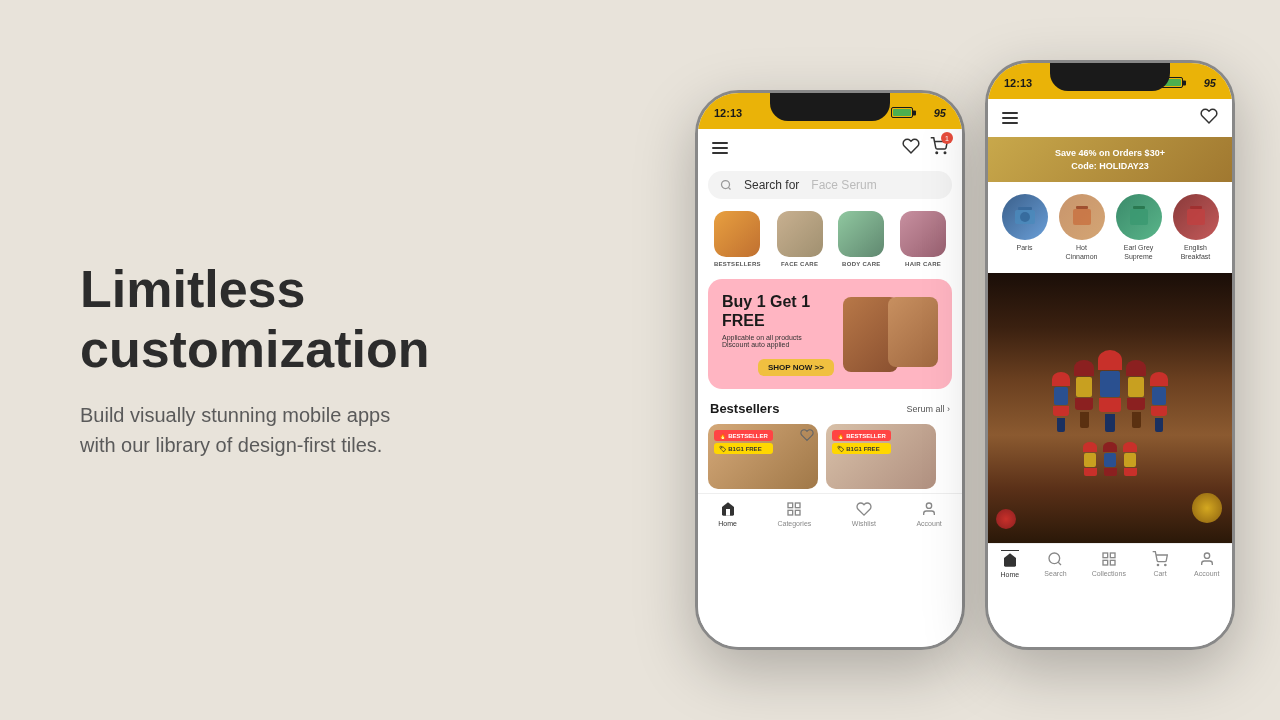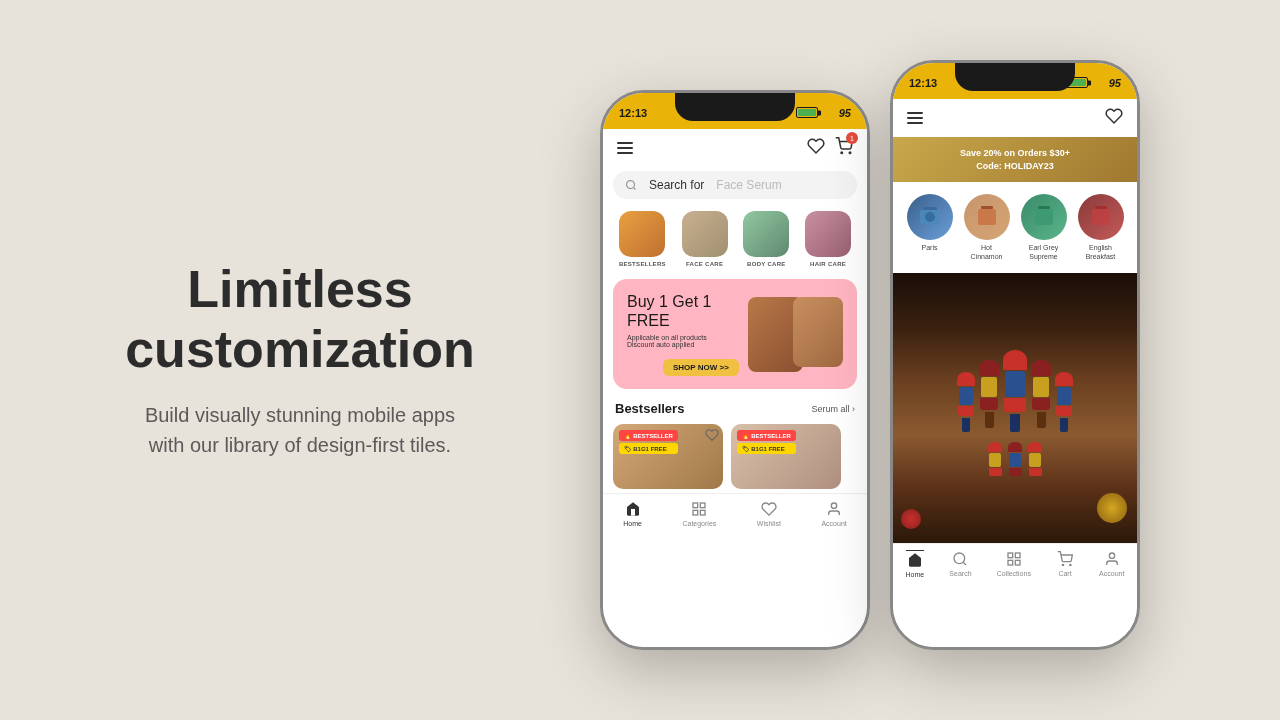--- a/index.html
+++ b/index.html
@@ -7,24 +7,23 @@
       width: 1280px;
       height: 720px;
       background-color: #e8e3da;
       font-family: -apple-system, BlinkMacSystemFont, 'Segoe UI', sans-serif;
       overflow: hidden;
       display: flex;
       align-items: center;
     }
 
     .left-section {
-      width: 600px;
+      width: 695px;
       padding: 60px 80px;
       flex-shrink: 0;
-      text-align: center;
     }
 
     .main-heading {
       font-size: 52px;
       font-weight: 800;
       color: #2c2c2c;
       line-height: 1.15;
       margin-bottom: 20px;
     }
 
@@ -240,21 +239,21 @@
       border-radius: 14px;
       padding: 12px 14px;
       display: flex;
       align-items: center;
       justify-content: space-between;
       min-height: 110px;
     }
 
     .promo-text h3 {
       font-size: 16px;
-      font-weight: 400;
+      font-weight: 700;
       color: #1a1a1a;
       line-height: 1.2;
       margin-bottom: 4px;
     }
 
     .promo-text p {
       font-size: 7px;
       color: #333;
       margin-bottom: 8px;
     }
@@ -706,21 +705,21 @@
             <span></span>
         </div>
         <div>
           <svg width="18" height="18" viewBox="0 0 24 24" fill="none" stroke="#333" stroke-width="2">
             <path d="M20.84 4.61a5.5 5.5 0 0 0-7.78 0L12 5.67l-1.06-1.06a5.5 5.5 0 0 0-7.78 7.78l1.06 1.06L12 21.23l7.78-7.78 1.06-1.06a5.5 5.5 0 0 0 0-7.78z"></path>
           </svg>
         </div>
       </div>
 
       <div class="promo-banner-gold">
-        <p>Save 20% on Orders $30+</p>
+        <p>Save 46% on Orders $30+</p>
         <p>Code: HOLIDAY23</p>
       </div>
 
       <div class="tea-categories">
         <div class="tea-cat">
           <div class="tea-circle tea-circle-paris">
             <svg width="30" height="30" viewBox="0 0 30 30">
               <rect x="5" y="8" width="20" height="14" rx="2" fill="#4a8abc" opacity="0.8"></rect>
               <rect x="8" y="5" width="14" height="3" rx="1" fill="#3a6a9c"></rect>
               <circle cx="15" cy="15" r="5" fill="#2a5a8c" opacity="0.6"></circle>

